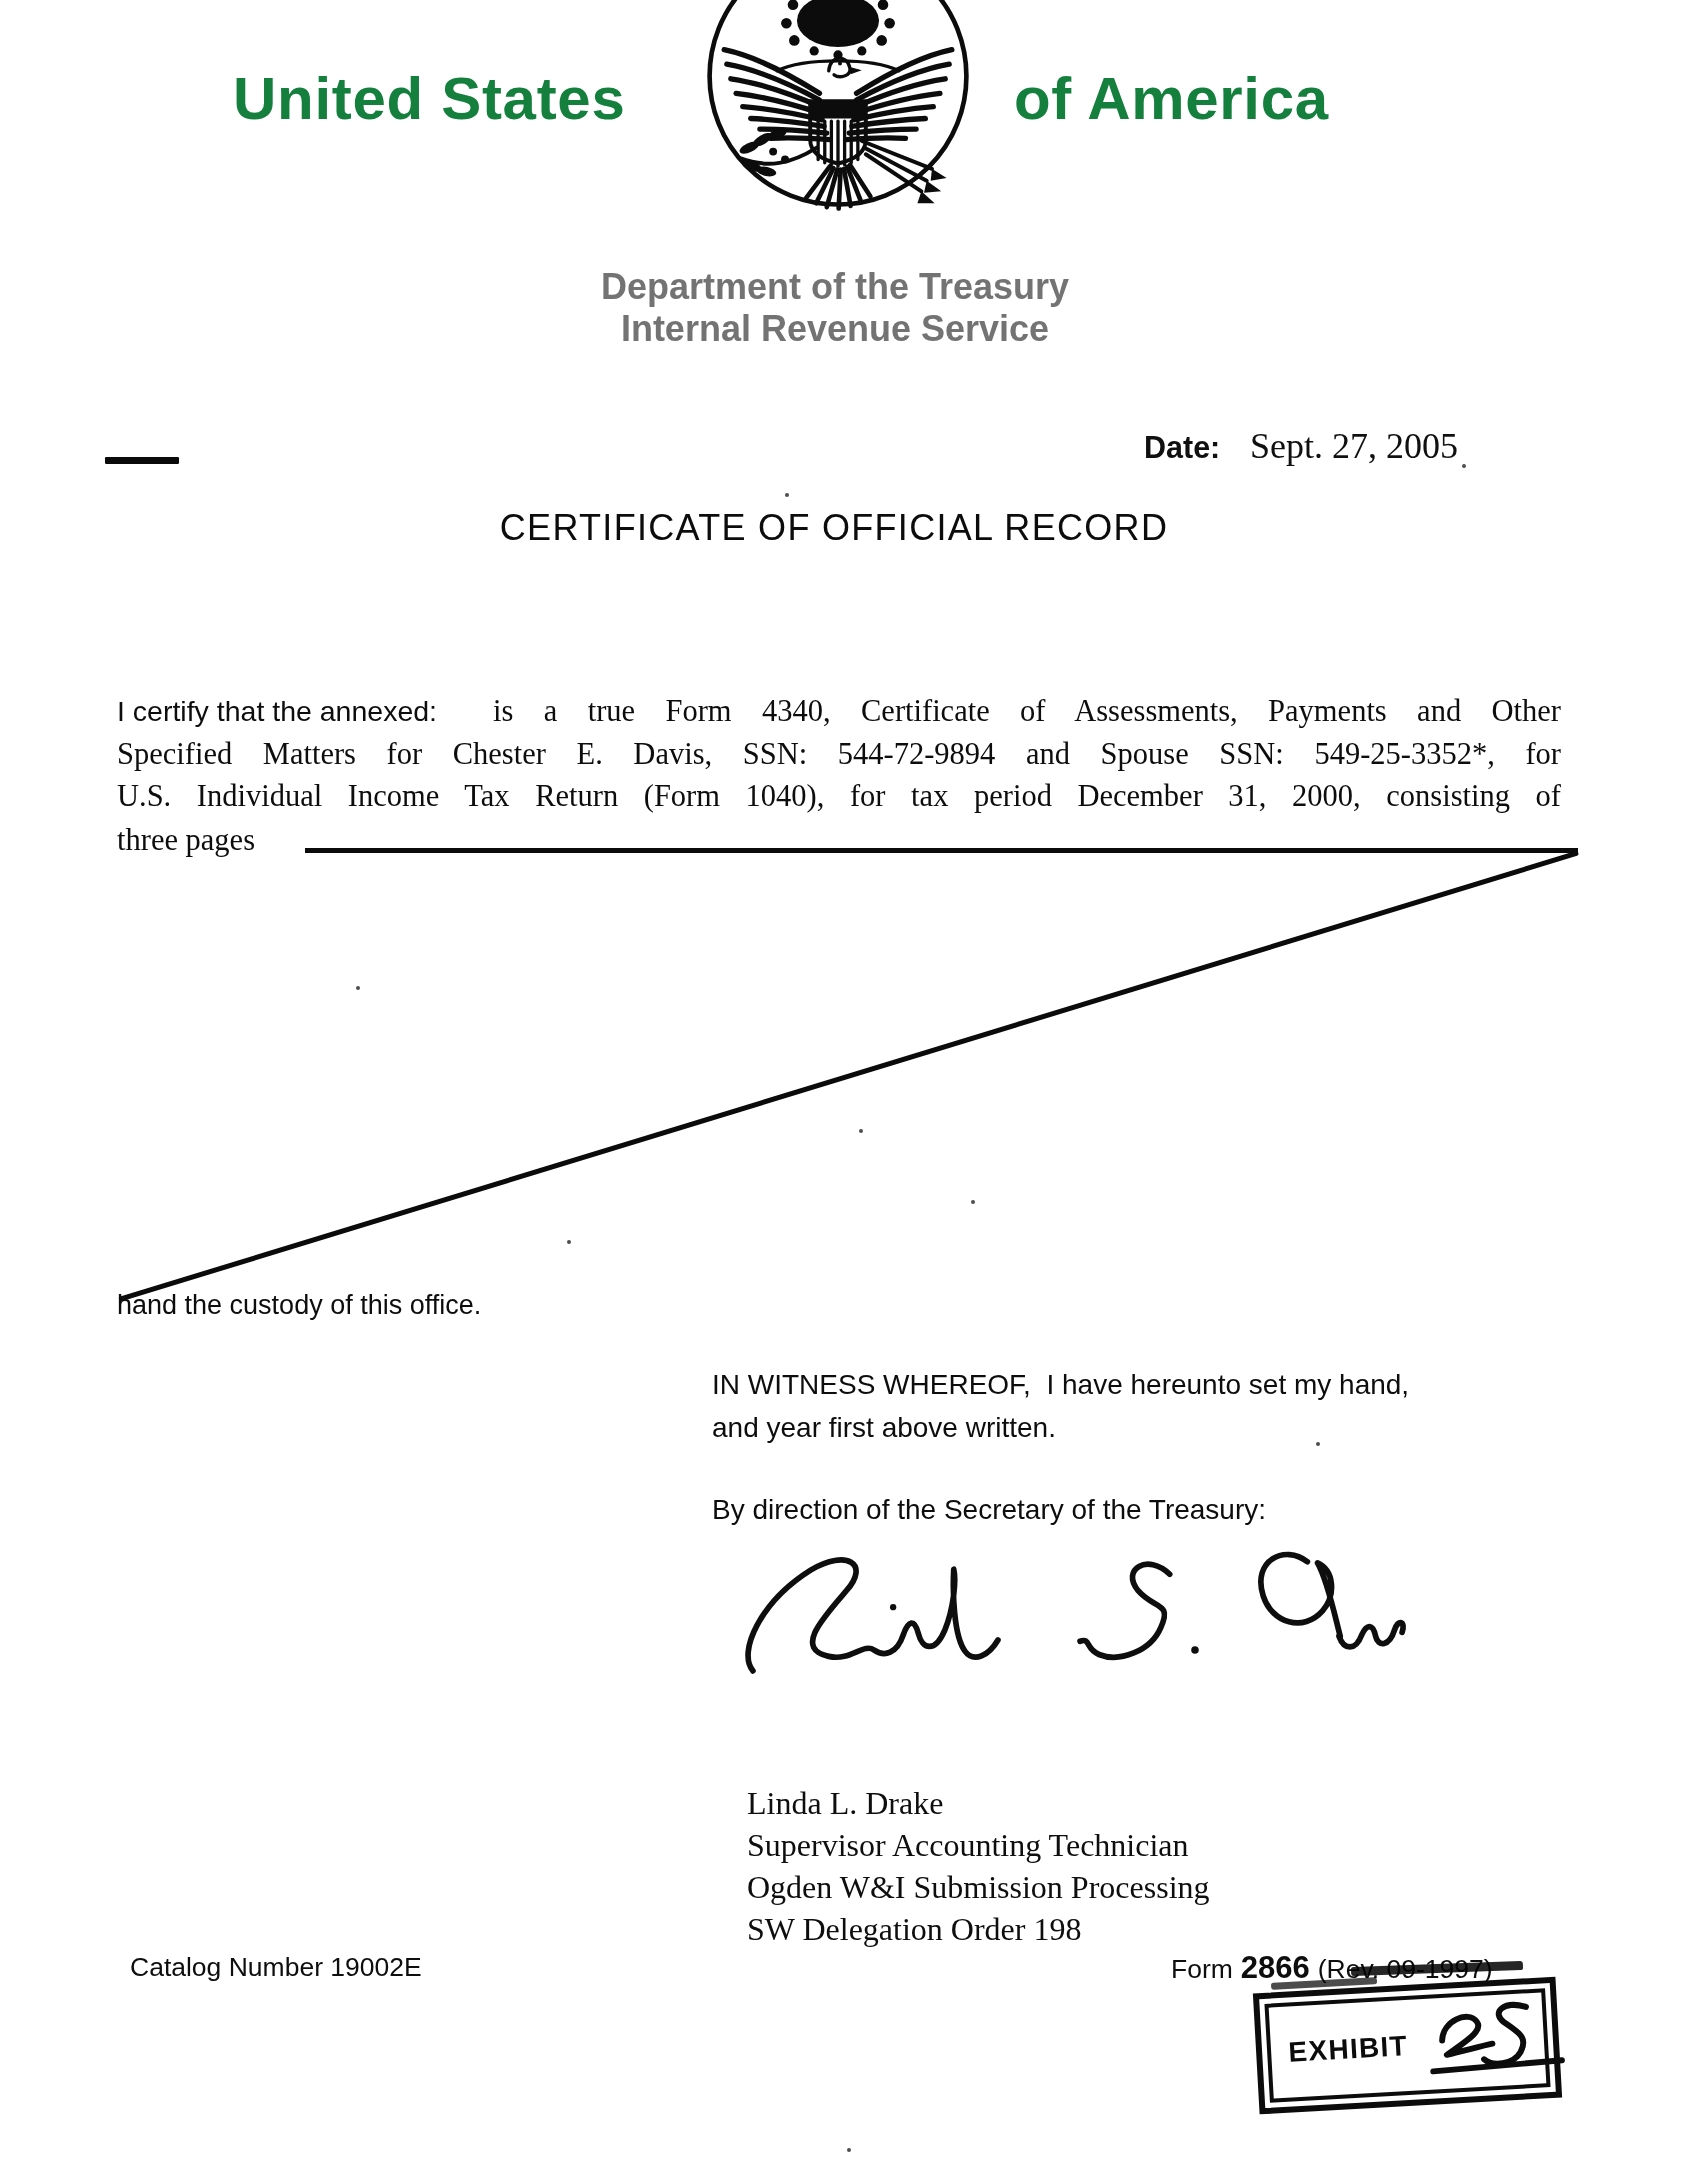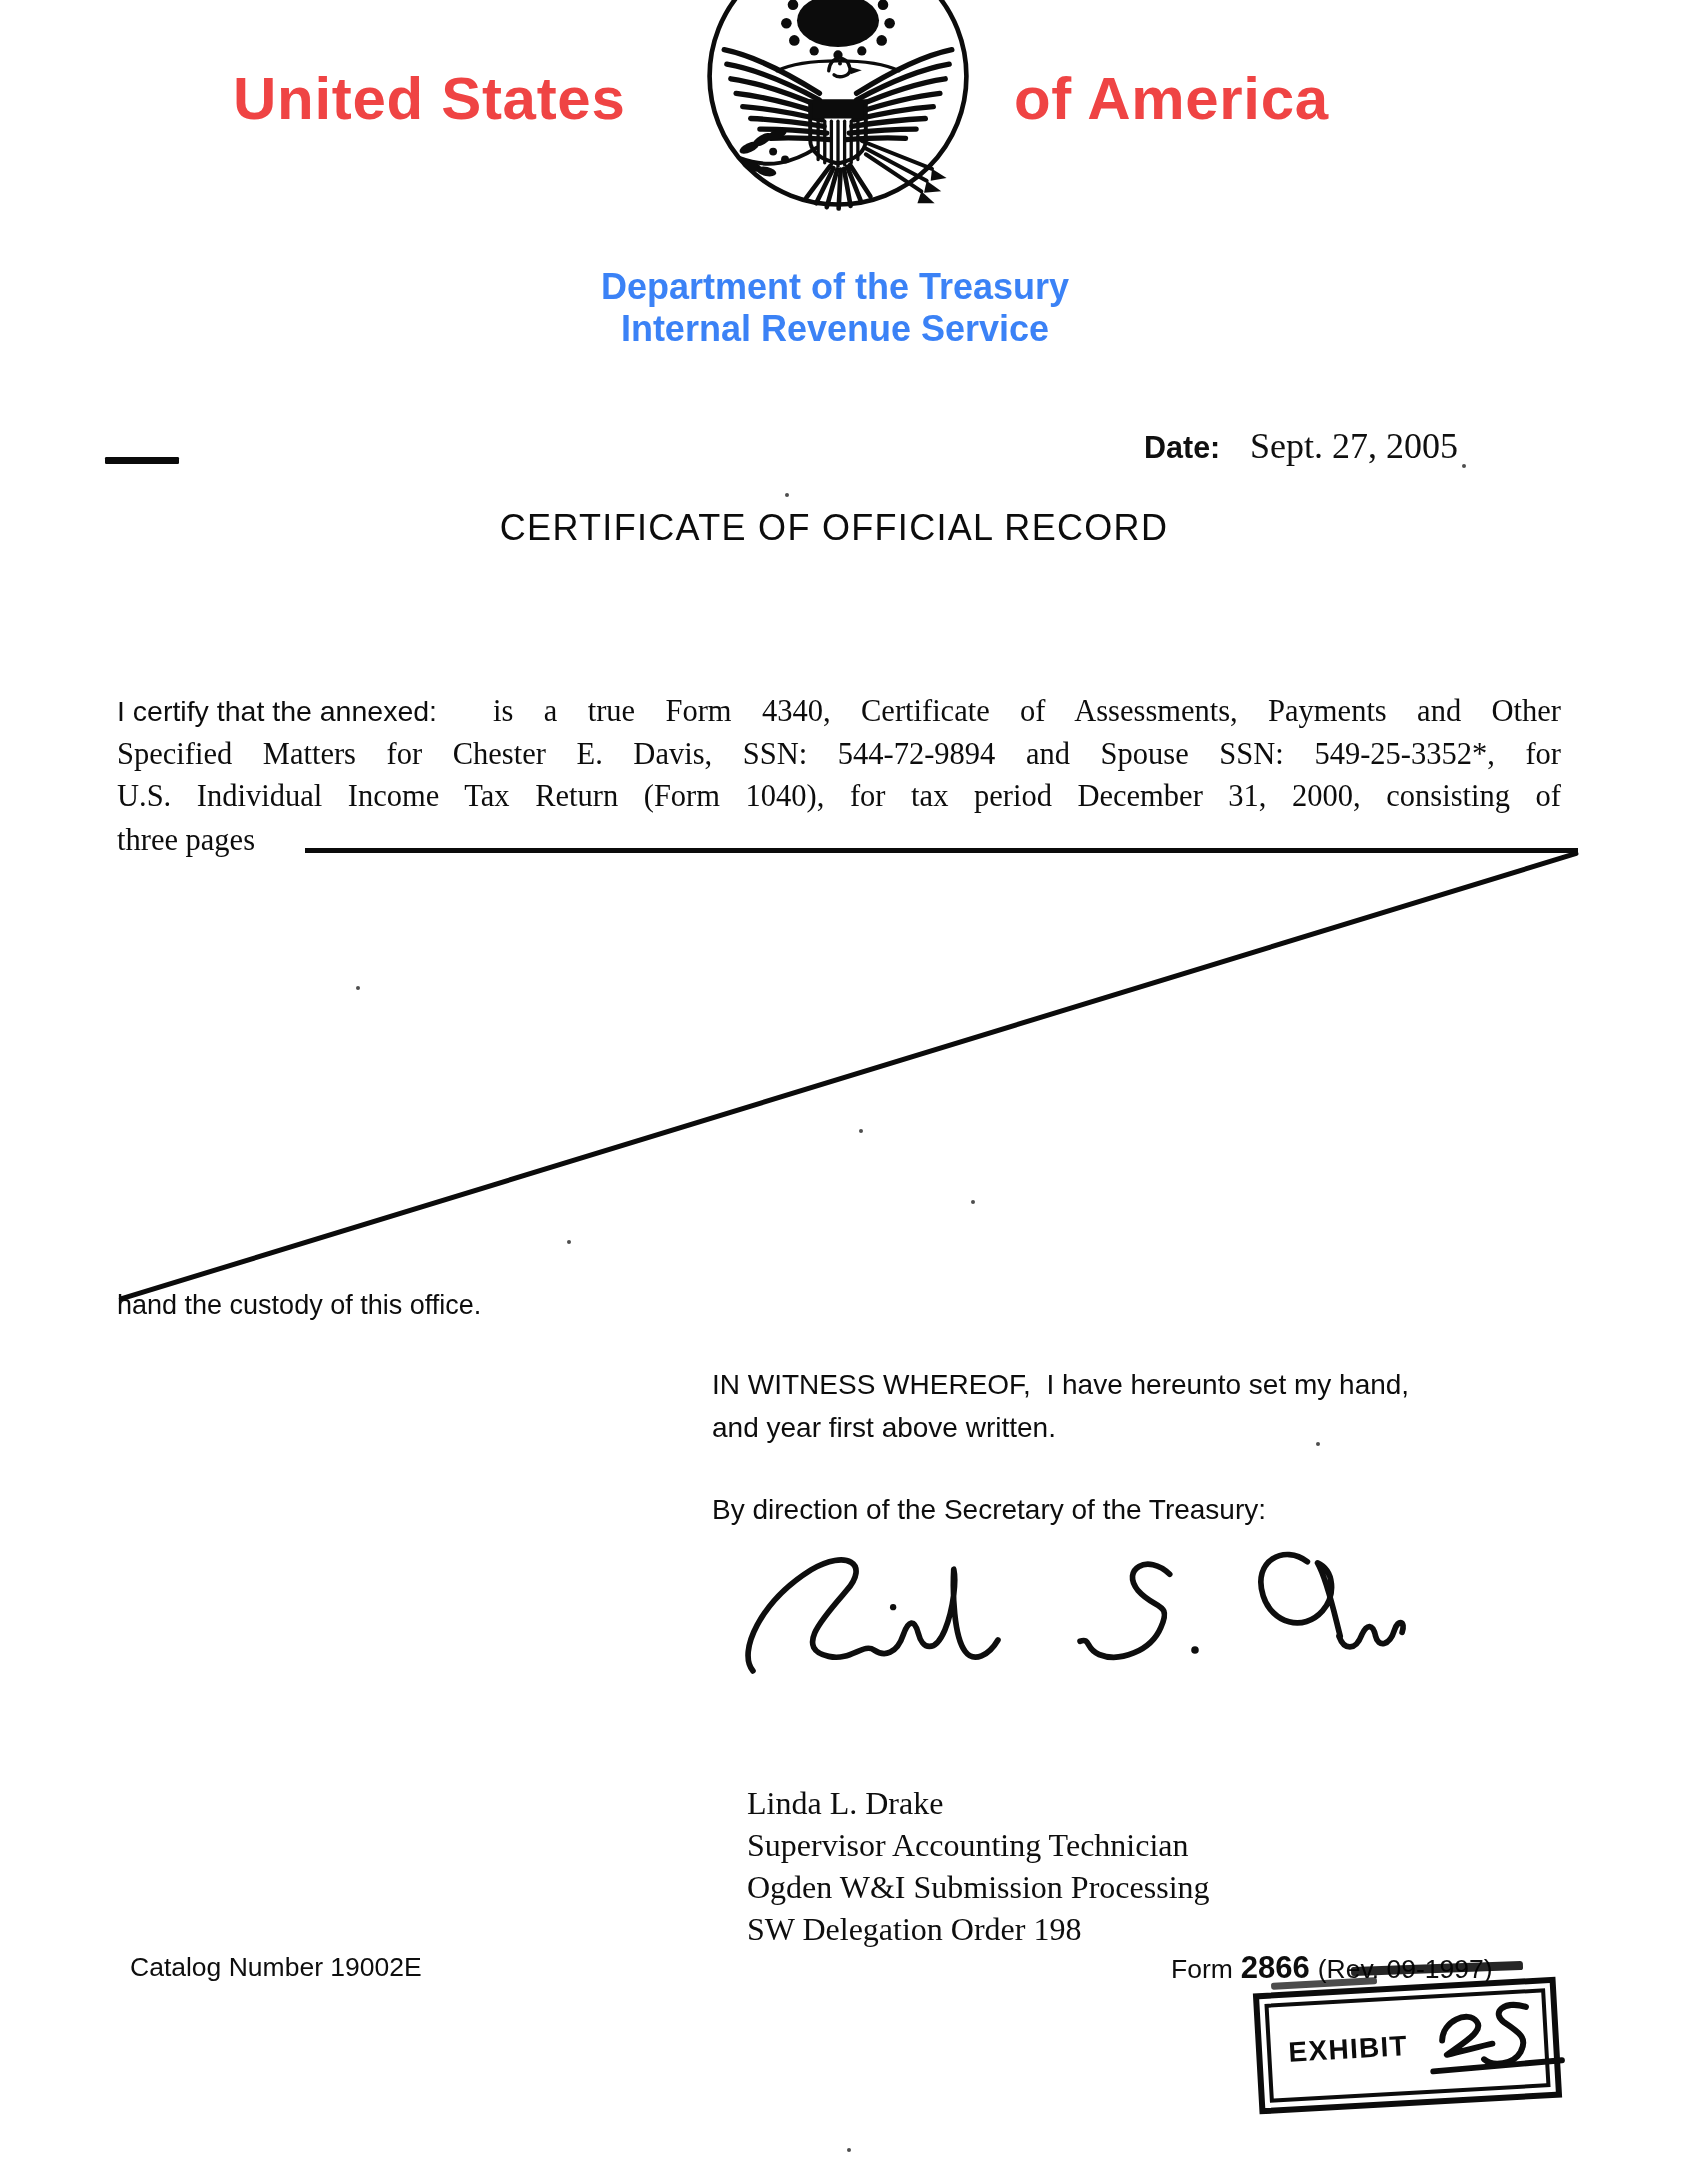--- a/index.html
+++ b/index.html
@@ -10,23 +10,23 @@
     overflow:hidden;
     font-family:"Liberation Sans", sans-serif;
     color:#111;
   }
   .abs{position:absolute;}
   .sans{font-family:"Liberation Sans", sans-serif;}
   .serif{font-family:"Liberation Serif", serif;}
   .ws-pre{white-space:pre;}
 
   
-  .masthead{font-size:60px;font-weight:700;letter-spacing:0.7px;color:#ef4444;}
+  .masthead{font-size:60px;font-weight:700;letter-spacing:0.7px;color:#15803d;}
   .agency-block{left:464px;top:266px;width:742px;text-align:center;}
-  .agency-line{font-size:36px;font-weight:700;line-height:42px;color:#3b82f6;}
+  .agency-line{font-size:36px;font-weight:700;line-height:42px;color:#737373;}
 
   
   .date-label{left:1144px;top:430px;font-size:30.5px;font-weight:700;color:#101010;}
   .date-value{left:1250px;top:425px;font-size:36px;color:#101010;}
   .dash-line{left:105px;top:457px;width:74px;height:6.6px;background:#0a0a0a;border-radius:1.3px;}
 
   
   .doc-title{left:430px;top:507px;width:808px;text-align:center;font-size:36px;letter-spacing:1.3px;color:#0c0c0c;}
 
   

